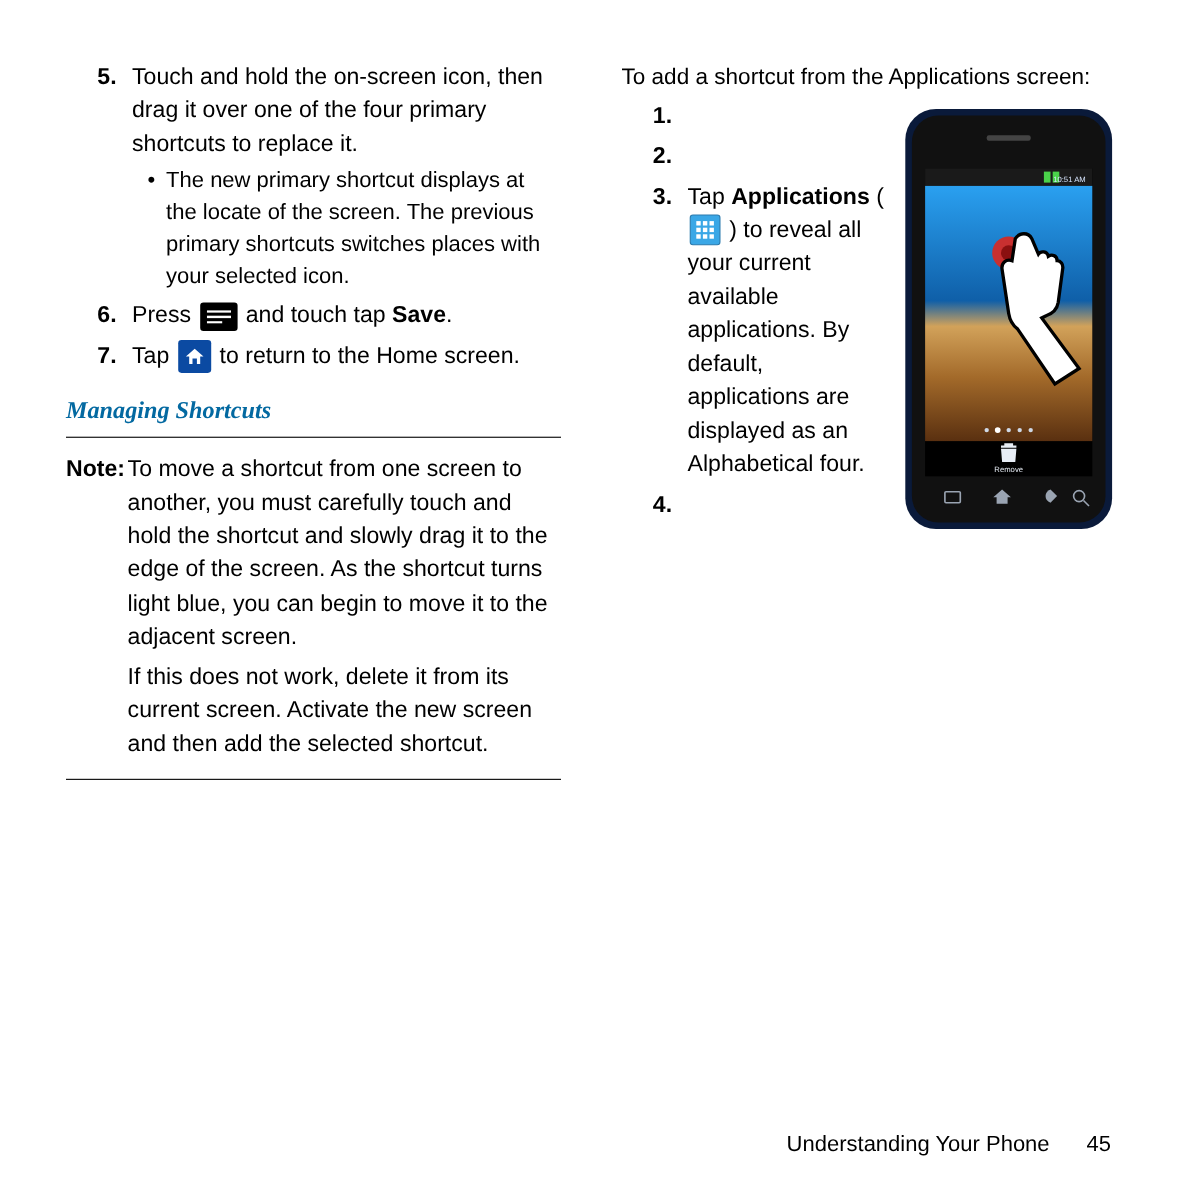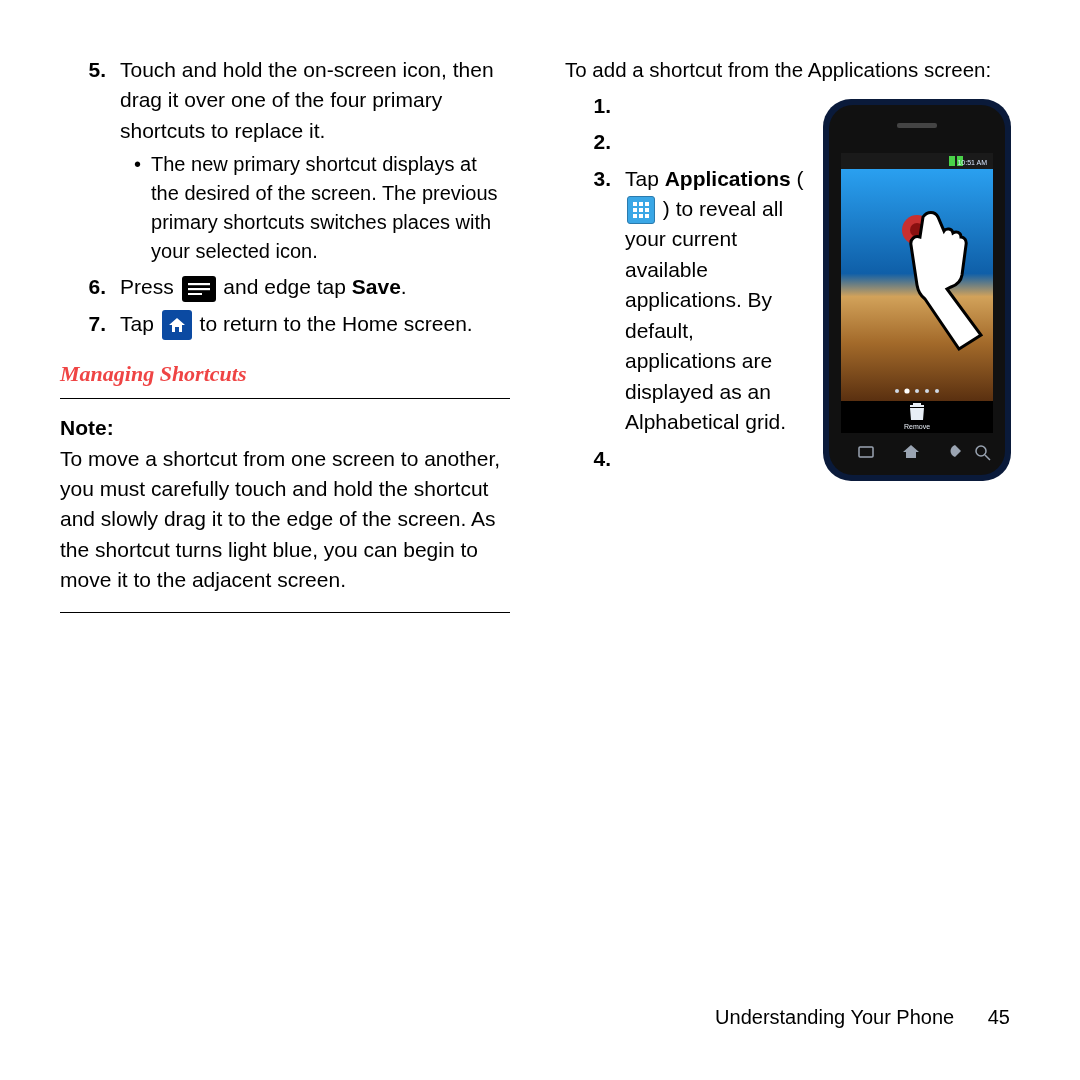--- a/index.html
+++ b/index.html
@@ -49,31 +49,31 @@
     font-size: 20px;
   }
   ul.bulleted > li::before {
     content: "•";
     padding-right: 10px;
   }
   .section-heading {
     font-family: Georgia, "Times New Roman", serif;
     font-weight: bold;
     font-style: italic;
-    color: #ef4444;
+    color: #0369a1;
     font-size: 22px;
     margin: 18px 0 8px 0;
   }
   .note-box {
     border-top: 1.5px solid #000;
     border-bottom: 1.5px solid #000;
     padding: 14px 0 16px 0;
     margin-top: 6px;
   }
-  .note-box .note-row { display: flex; flex-direction: column; }
+  .note-box .note-row { display: flex; }
   .note-box .note-label { font-weight: bold; min-width: 56px; }
   .note-box .note-text { flex: 1; }
   .note-para2 { padding-left: 56px; margin-top: 6px; }
   .strong { font-weight: bold; }
   .right-heading {
     font-weight: normal;
     margin-bottom: 6px;
     font-size: 20.5px;
   }
   .float-phone {
@@ -103,58 +103,58 @@
     vertical-align: middle;
   }
   .icon-apps-grid {
     width: 28px; height: 28px; background:#3aa7e6; border-radius:3px;
     border:1px solid #2a7aad;
     display:inline-flex; align-items:center; justify-content:center;
     vertical-align: middle;
   }
   .footer {
     position: absolute;
-    bottom: 48px;
+    bottom: 25px;
     right: 70px;
     font-size: 20px;
   }
   .footer .pagelabel { margin-right: 28px; }
 </style>
 </head>
 <body>
 
 <div class="columns">
 
   <div class="col">
     <ol class="numbered">
 
       <li>
         <div class="num">5.</div>
         <div class="content">
           <span>Touch and hold the on-screen icon, then drag it over one of the four primary shortcuts to replace it.</span>
           <ul class="bulleted">
             <li>
-                <span>The new primary shortcut displays at the desired of the screen. The previous primary shortcuts switches places with your selected icon.</span>
+                <span>The new primary shortcut displays at the locate of the screen. The previous primary shortcuts switches places with your selected icon.</span>
               </li>
           </ul>
         </div>
       </li>
 
       <li>
         <div class="num">6.</div>
         <div class="content">
           <span>Press </span>
           <span class="icon icon-menu-box">
             <svg width="22" height="12" viewBox="0 0 22 12">
               <rect x="0" y="0" width="22" height="2.2" fill="#fff"></rect>
               <rect x="0" y="5" width="22" height="2.2" fill="#fff"></rect>
               <rect x="0" y="10" width="14" height="2.2" fill="#fff"></rect>
             </svg>
           </span>
-          <span> and edge tap </span><span class="strong">Save</span><span>.</span>
+          <span> and touch tap </span><span class="strong">Save</span><span>.</span>
         </div>
       </li>
 
       <li>
         <div class="num">7.</div>
         <div class="content">
           <span>Tap </span>
           <span class="icon icon-home-blue">
             <svg width="20" height="20" viewBox="0 0 20 20">
               <path d="M10 3 L18 10 L15 10 L15 17 L12 17 L12 12 L8 12 L8 17 L5 17 L5 10 L2 10 Z" fill="#fff"></path>
@@ -165,20 +165,21 @@
       </li>
     </ol>
 
     <div class="section-heading">Managing Shortcuts</div>
 
     <div class="note-box">
       <div class="note-row">
         <div class="note-label">Note:</div>
         <div class="note-text">To move a shortcut from one screen to another, you must carefully touch and hold the shortcut and slowly drag it to the edge of the screen. As the shortcut turns light blue, you can begin to move it to the adjacent screen.</div>
       </div>
+      <div class="note-para2">If this does not work, delete it from its current screen. Activate the new screen and then add the selected shortcut.</div>
     </div>
   </div>
 
   <div class="col">
     <div class="right-heading">To add a shortcut from the Applications screen:</div>
 
     <div class="float-phone">
       <svg width="196" height="390" viewBox="0 0 196 390">
 
         <rect x="4" y="4" width="188" height="382" rx="28" fill="#0a1a3a"></rect>
@@ -252,21 +253,21 @@
               <rect x="7" y="1" width="4" height="4" fill="#fff"></rect>
               <rect x="13" y="1" width="4" height="4" fill="#fff"></rect>
               <rect x="1" y="7" width="4" height="4" fill="#fff"></rect>
               <rect x="7" y="7" width="4" height="4" fill="#fff"></rect>
               <rect x="13" y="7" width="4" height="4" fill="#fff"></rect>
               <rect x="1" y="13" width="4" height="4" fill="#fff"></rect>
               <rect x="7" y="13" width="4" height="4" fill="#fff"></rect>
               <rect x="13" y="13" width="4" height="4" fill="#fff"></rect>
             </svg>
           </span>
-          <span>) </span><span>to reveal all your current available applications. By default, applications are displayed as an Alphabetical grid.</span>
+          <span>) </span><span>to reveal all your current available applications. By default, applications are displayed as an Alphabetical four.</span>
         </div>
       </li>
 
       <li>
         <div class="num">4.</div>
       </li>
     </ol>
   </div>
 </div>
 

